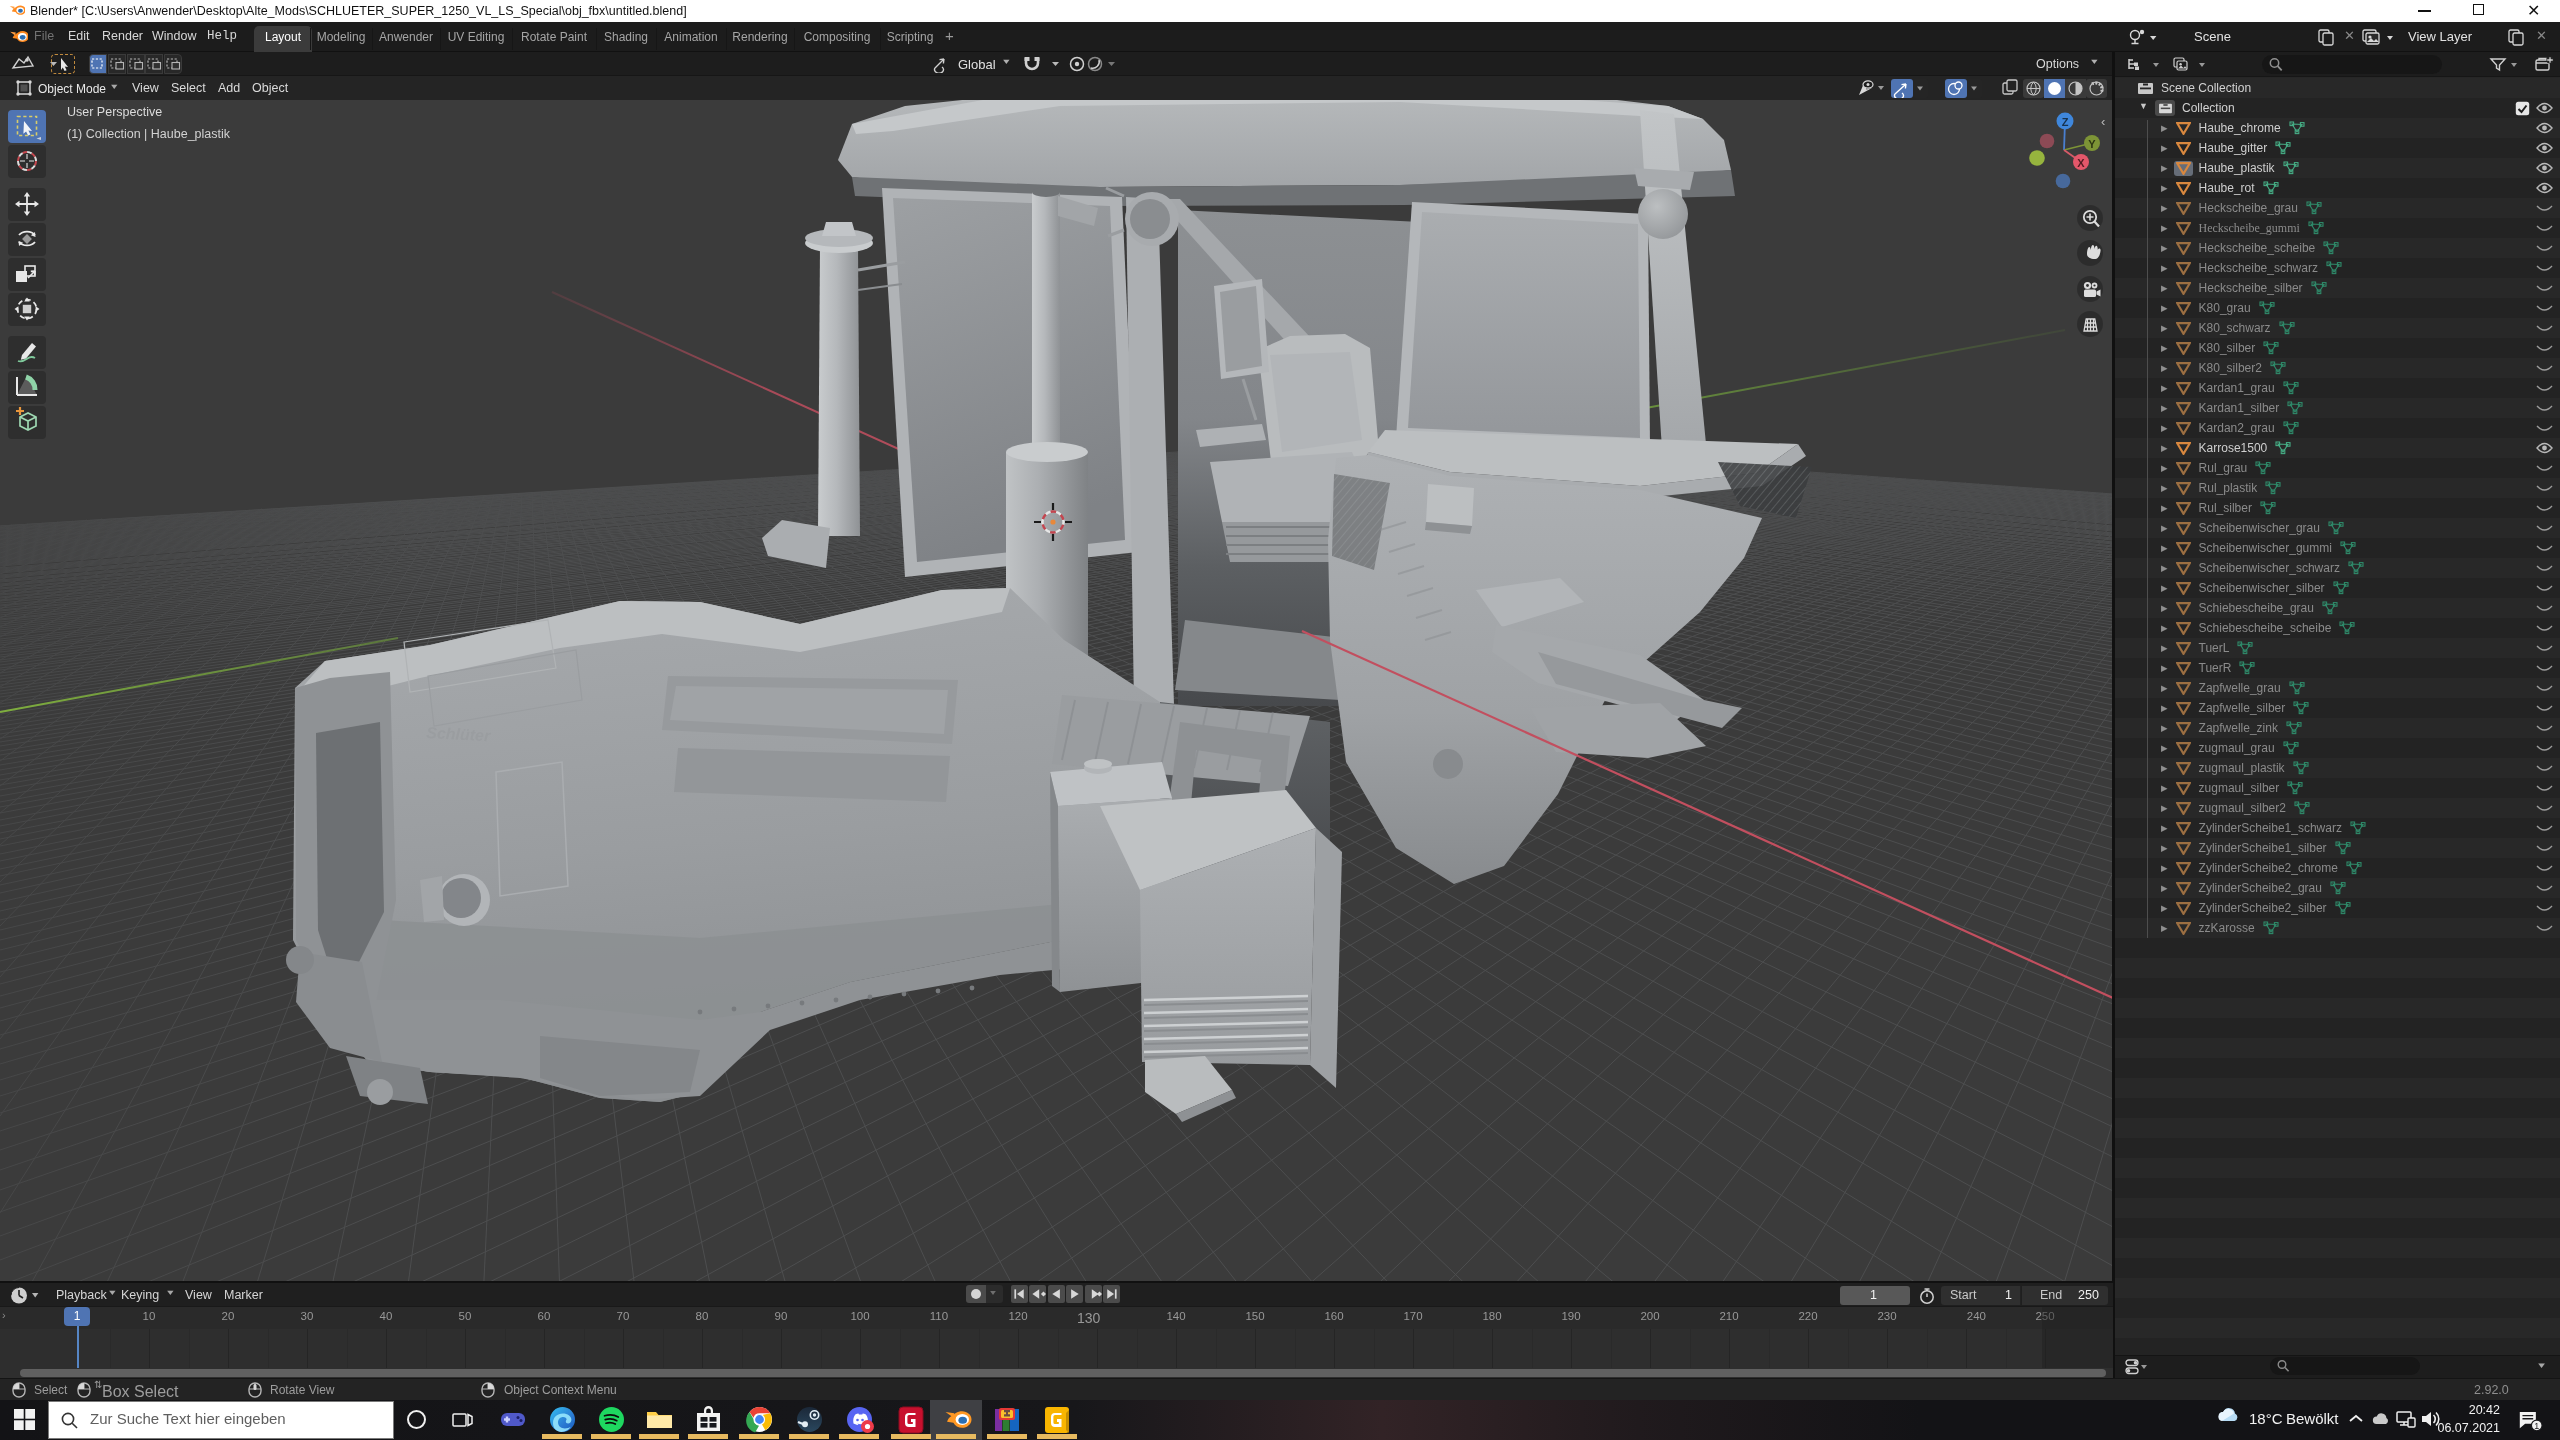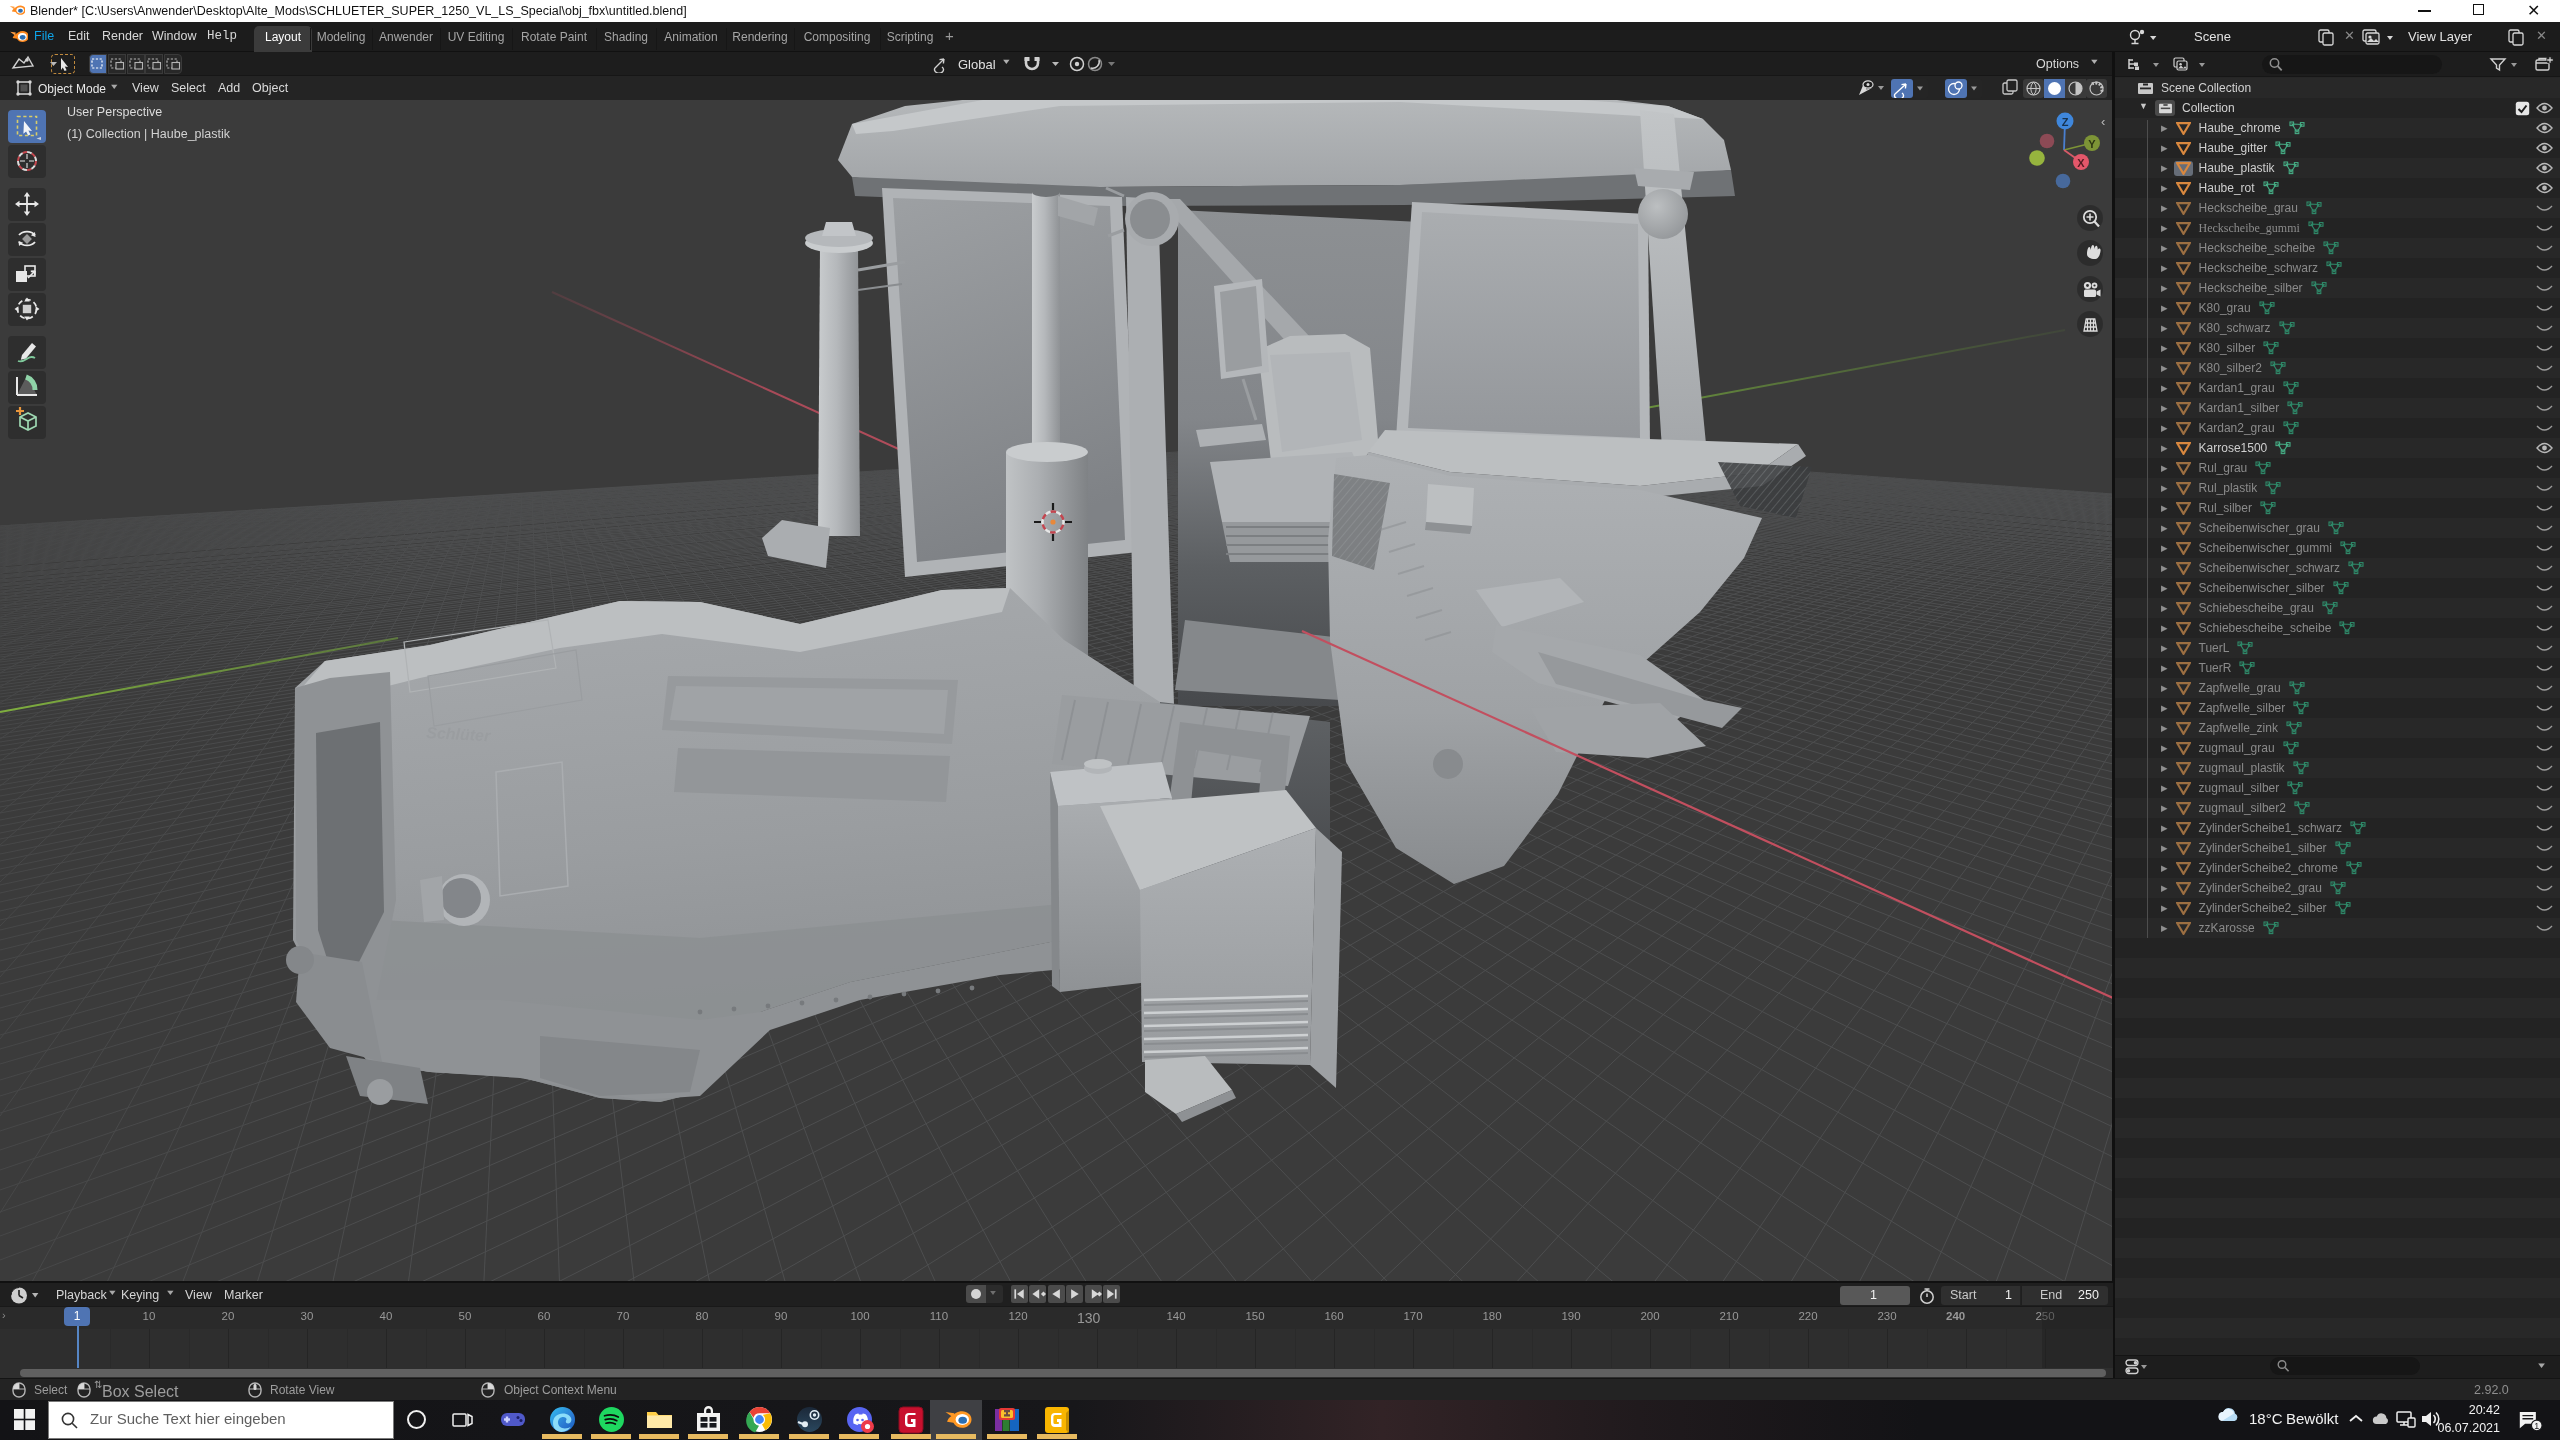--- a/index.html
+++ b/index.html
@@ -351,21 +351,21 @@
 <div class="ab" style="left:0;top:22px;width:2560px;height:30px;background:#1c1c1c;border-bottom:1px solid #111;"></div>
 <div class="ab" style="left:8px;top:27px;">
     <svg width="20" height="20" viewBox="0 0 24 24">
 <path d="M8.6 10.2 2.5 5.6l6.8 1.1z" fill="#ff9f43"></path>
 <ellipse cx="13.5" cy="12.6" rx="8.2" ry="6.6" fill="#0b74c0" opacity="0"></ellipse>
 <path d="M5.6 13.3c.4-1.8 1.6-3.4 3.3-4.5l3.7-2.6c1.4-.9 3.2-1.4 5-1.4 4.1 0 7.4 2.9 7.4 6.6s-3.3 6.7-7.4 6.7c-3 0-5.7-1.6-6.9-4l-5.1-.8z" fill="#ff8a1f"></path>
 <ellipse cx="17.2" cy="11.7" rx="5.3" ry="4.4" fill="#fff"></ellipse>
 <ellipse cx="17.6" cy="12.4" rx="3.4" ry="2.8" fill="#2b6fb4"></ellipse>
 </svg>
   </div>
-<div class="ab t" style="left:34px;top:29px;font-size:12.5px;color:#0ea5e9;">File</div>
+<div class="ab t" style="left:34px;top:29px;font-size:12.5px;color:#737373;">File</div>
 <div class="ab t" style="left:68px;top:29px;font-size:12.5px;color:#d8d8d8;">Edit</div>
 <div class="ab t" style="left:102px;top:29px;font-size:12.5px;color:#d8d8d8;">Render</div>
 <div class="ab t" style="left:152px;top:29px;font-size:12.5px;color:#d8d8d8;">Window</div>
 <div class="ab t" style="left:207px;top:29px;font-size:12.5px;color:#d8d8d8;font-family:Liberation Mono, monospace;">Help</div>
 <div class="ab" style="left:254px;top:26px;width:58px;height:26px;background:#3b3b3b;border-radius:5px 5px 0 0;"></div>
 <div class="ab t" style="left:254px;top:30px;width:58px;text-align:center;font-size:12px;color:#ffffff;">Layout</div>
 <div class="ab" style="left:310px;top:28px;width:62px;height:22px;border-left:1px solid #161616;"></div>
 <div class="ab t" style="left:310px;top:30px;width:62px;text-align:center;font-size:12px;color:#a5a5a5;">Modeling</div>
 <div class="ab" style="left:372px;top:28px;width:68px;height:22px;border-left:1px solid #161616;"></div>
 <div class="ab t" style="left:372px;top:30px;width:68px;text-align:center;font-size:12px;color:#a5a5a5;">Anwender</div>
@@ -1429,21 +1429,21 @@
 <div class="ab t" style="left:1156px;top:1310px;width:40px;text-align:center;font-size:11.5px;color:#989898;">140</div>
 <div class="ab t" style="left:1235px;top:1310px;width:40px;text-align:center;font-size:11.5px;color:#989898;">150</div>
 <div class="ab t" style="left:1314px;top:1310px;width:40px;text-align:center;font-size:11.5px;color:#989898;">160</div>
 <div class="ab t" style="left:1393px;top:1310px;width:40px;text-align:center;font-size:11.5px;color:#989898;">170</div>
 <div class="ab t" style="left:1472px;top:1310px;width:40px;text-align:center;font-size:11.5px;color:#989898;">180</div>
 <div class="ab t" style="left:1551px;top:1310px;width:40px;text-align:center;font-size:11.5px;color:#989898;">190</div>
 <div class="ab t" style="left:1630px;top:1310px;width:40px;text-align:center;font-size:11.5px;color:#989898;">200</div>
 <div class="ab t" style="left:1709px;top:1310px;width:40px;text-align:center;font-size:11.5px;color:#989898;">210</div>
 <div class="ab t" style="left:1788px;top:1310px;width:40px;text-align:center;font-size:11.5px;color:#989898;">220</div>
 <div class="ab t" style="left:1867px;top:1310px;width:40px;text-align:center;font-size:11.5px;color:#989898;">230</div>
-<div class="ab t" style="left:1946px;top:1310px;width:40px;text-align:left;font-size:11.5px;color:#989898;font-weight:bold;">240</div>
+<div class="ab t" style="left:1946px;top:1310px;width:40px;text-align:right;font-size:11.5px;color:#989898;">240</div>
 <div class="ab t" style="left:2025px;top:1310px;width:40px;text-align:center;font-size:11.5px;color:#989898;">250</div>
 <div class="ab" style="left:110px;top:1329px;width:1px;height:39px;background:#2a2a2a;"></div>
 <div class="ab" style="left:149px;top:1329px;width:1px;height:39px;background:#252525;"></div>
 <div class="ab" style="left:189px;top:1329px;width:1px;height:39px;background:#2a2a2a;"></div>
 <div class="ab" style="left:228px;top:1329px;width:1px;height:39px;background:#252525;"></div>
 <div class="ab" style="left:268px;top:1329px;width:1px;height:39px;background:#2a2a2a;"></div>
 <div class="ab" style="left:307px;top:1329px;width:1px;height:39px;background:#252525;"></div>
 <div class="ab" style="left:347px;top:1329px;width:1px;height:39px;background:#2a2a2a;"></div>
 <div class="ab" style="left:386px;top:1329px;width:1px;height:39px;background:#252525;"></div>
 <div class="ab" style="left:426px;top:1329px;width:1px;height:39px;background:#2a2a2a;"></div>

